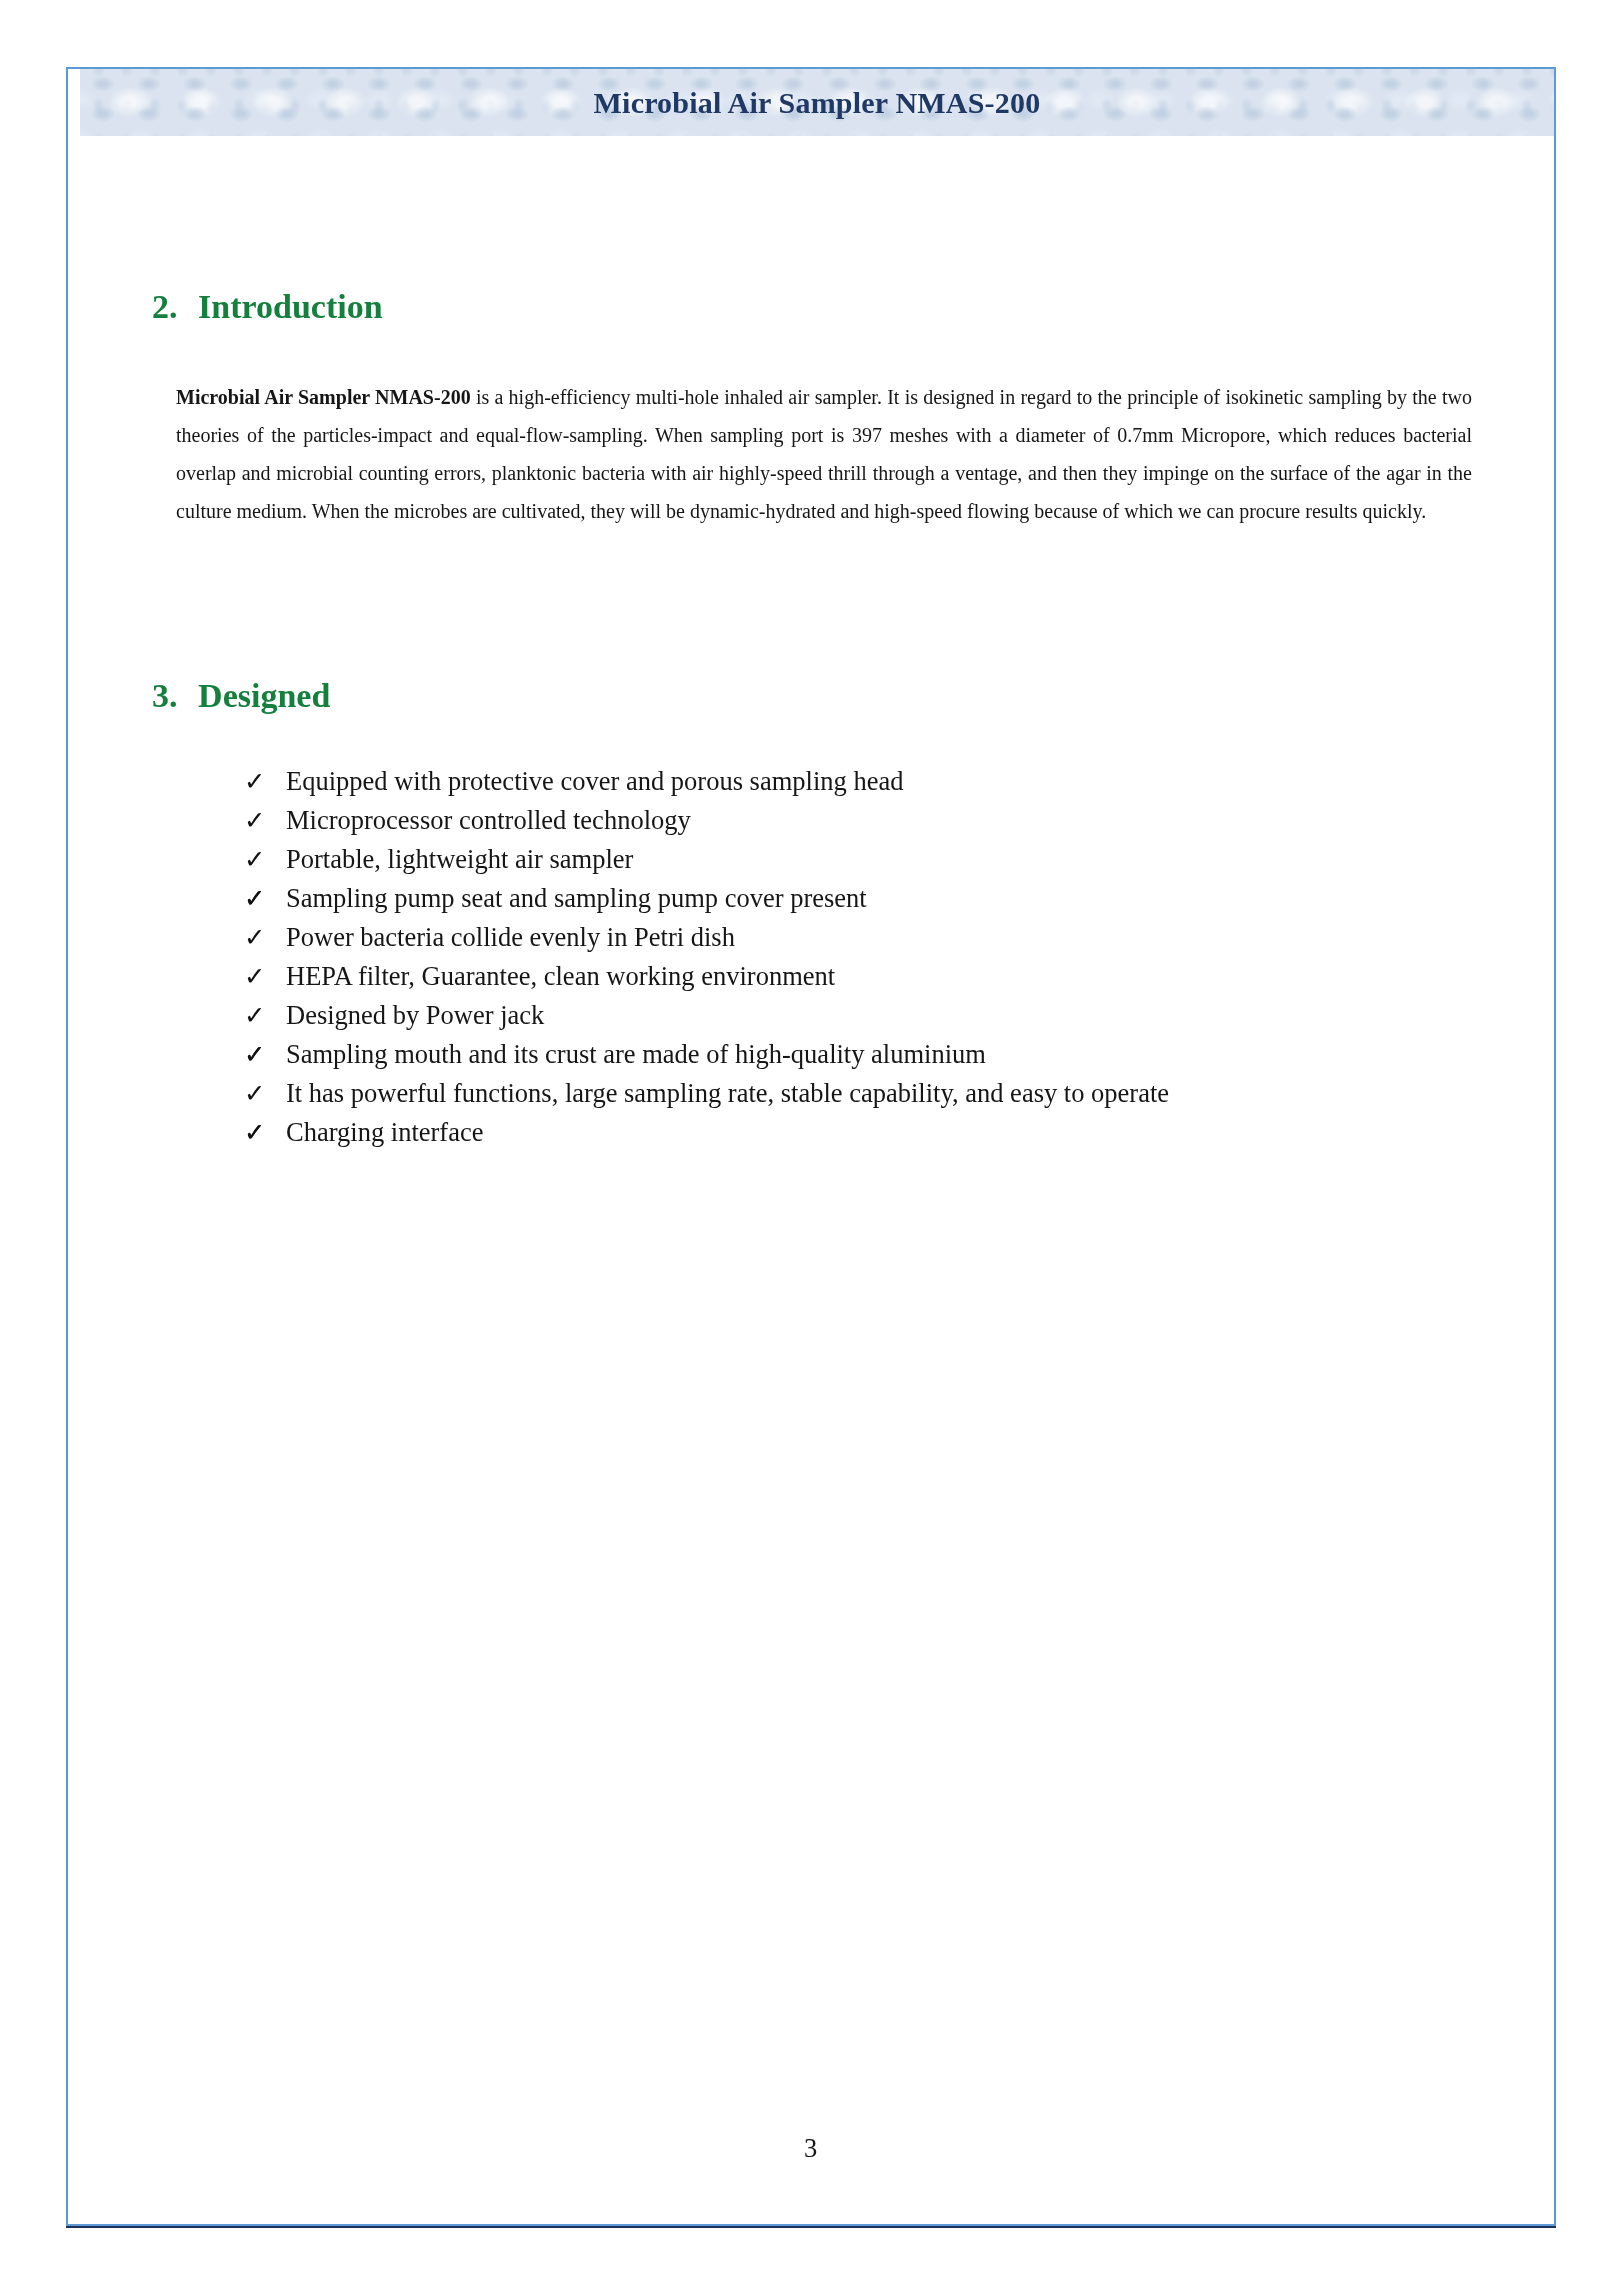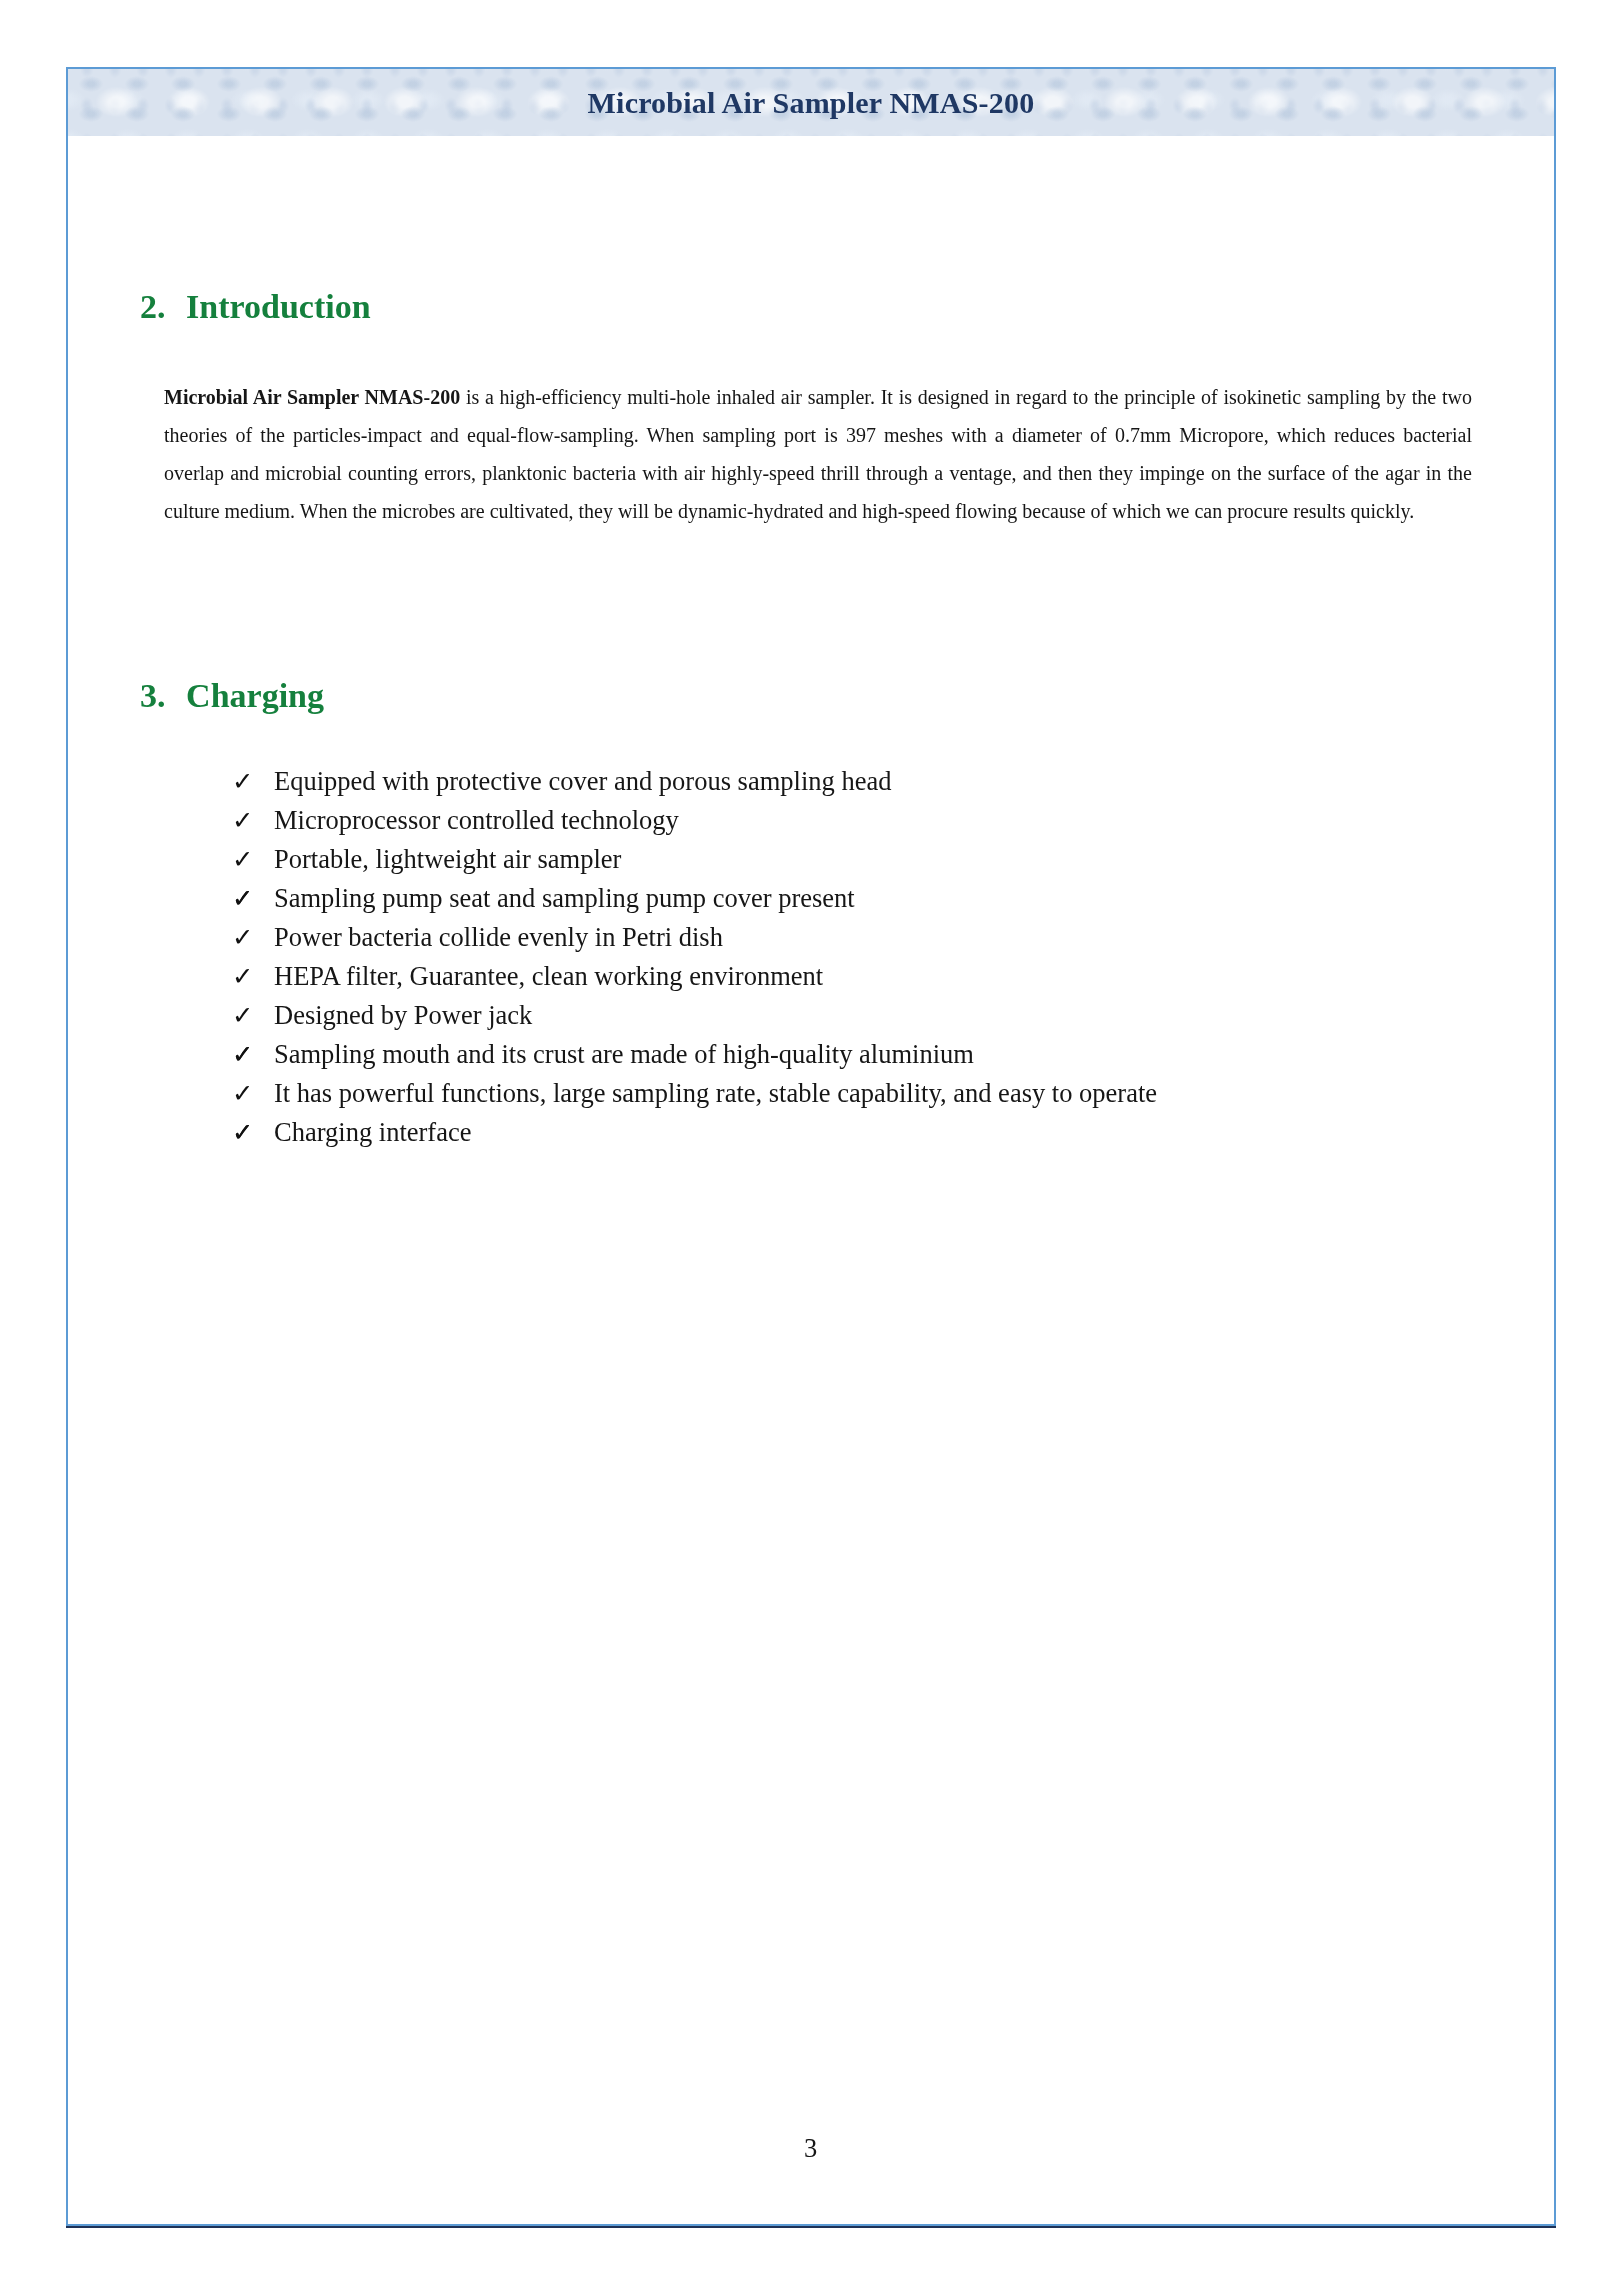--- a/index.html
+++ b/index.html
@@ -11,20 +11,21 @@
   }
   .page { position: relative; width: 1621px; height: 2293px; overflow: hidden; }
 
   .frame {
     position: absolute;
     left: 66px; top: 67px;
     width: 1490px; height: 2159px;
     border: 2px solid #5C9BD5;
     box-shadow: 0 2px 0 #1d3156;
     background: #ffffff;
+    padding-left: 12px;
   }
 
   .header-band {
     width: 100%; height: 67px;
     background-color: #dae3ef;
     background-image:
       radial-gradient(rgba(167,188,214,0.45) 10%, rgba(167,188,214,0) 38%),
       radial-gradient(rgba(255,255,255,0.65) 14%, rgba(255,255,255,0) 42%),
       radial-gradient(rgba(186,202,224,0.40) 9%, rgba(186,202,224,0) 33%),
       radial-gradient(rgba(230,238,247,0.55) 12%, rgba(230,238,247,0) 40%);
@@ -88,21 +89,21 @@
 
     <h2 class="section-heading" id="intro-heading">
       <span class="num">2.</span><span>Introduction</span>
     </h2>
 
     <p class="intro-paragraph">
       <b>Microbial Air Sampler NMAS-200</b><span> is a high-efficiency multi-hole inhaled air sampler. It is designed in regard to the principle of isokinetic sampling by the two theories of the particles-impact and equal-flow-sampling. When sampling port is 397 meshes with a diameter of 0.7mm Micropore, which reduces bacterial overlap and microbial counting errors, planktonic bacteria with air highly-speed thrill through a ventage, and then they impinge on the surface of the agar in the culture medium. When the microbes are cultivated, they will be dynamic-hydrated and high-speed flowing because of which we can procure results quickly.</span>
     </p>
 
     <h2 class="section-heading" id="features-heading">
-      <span class="num">3.</span><span>Charging</span>
+      <span class="num">3.</span><span>Designed</span>
     </h2>
 
     <ul class="features-list">
       <li>
         <span class="check">✓</span>
         <span>Equipped with protective cover and porous sampling head</span>
       </li>
       <li>
         <span class="check">✓</span>
         <span>Microprocessor controlled technology</span>

